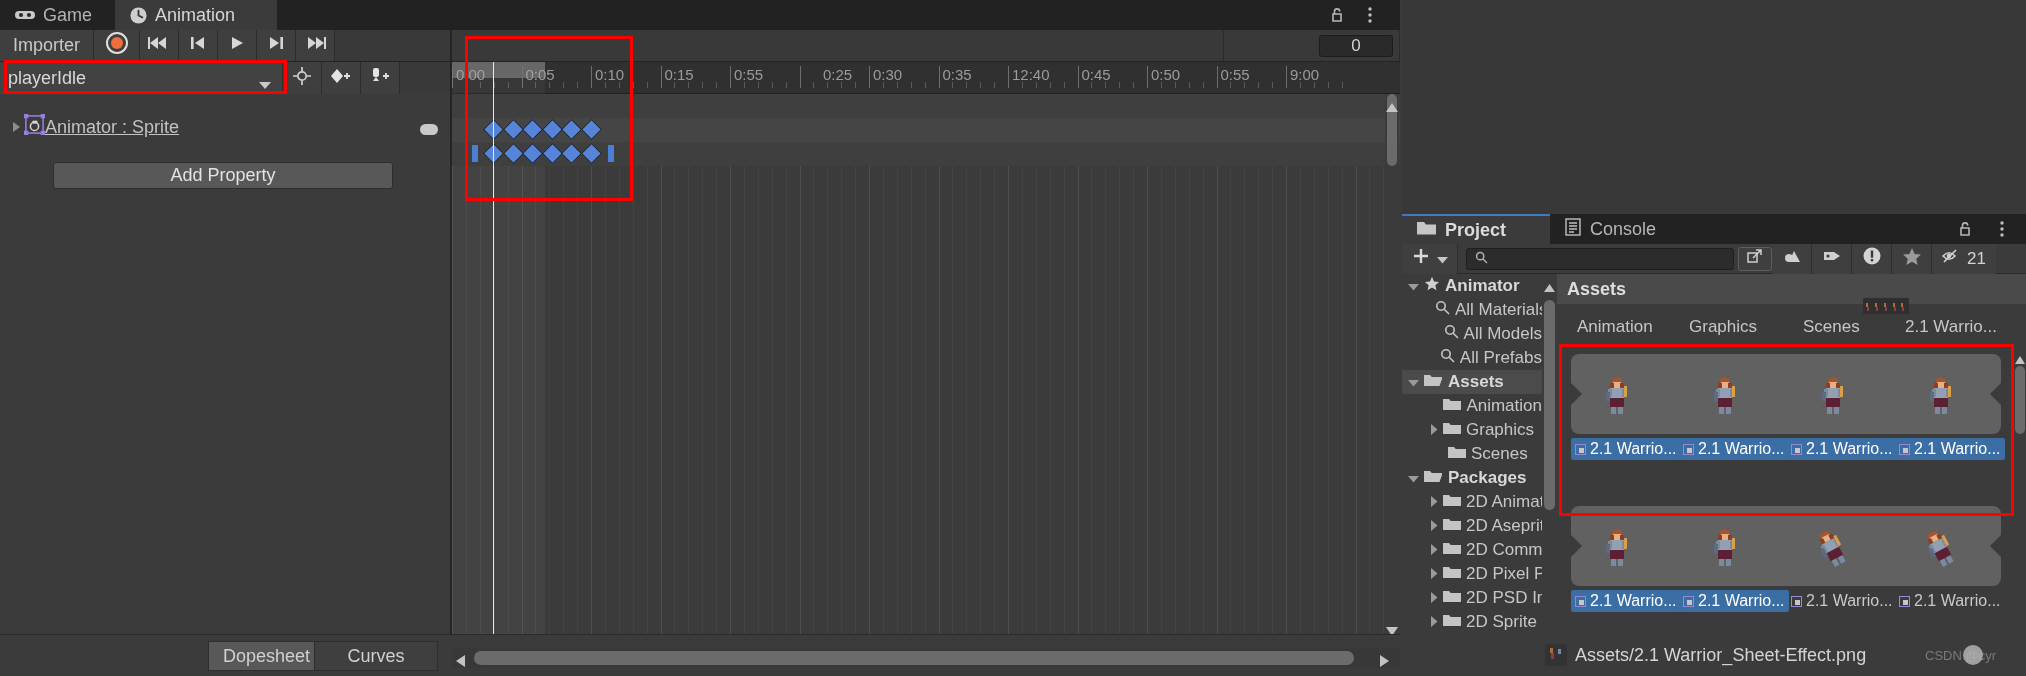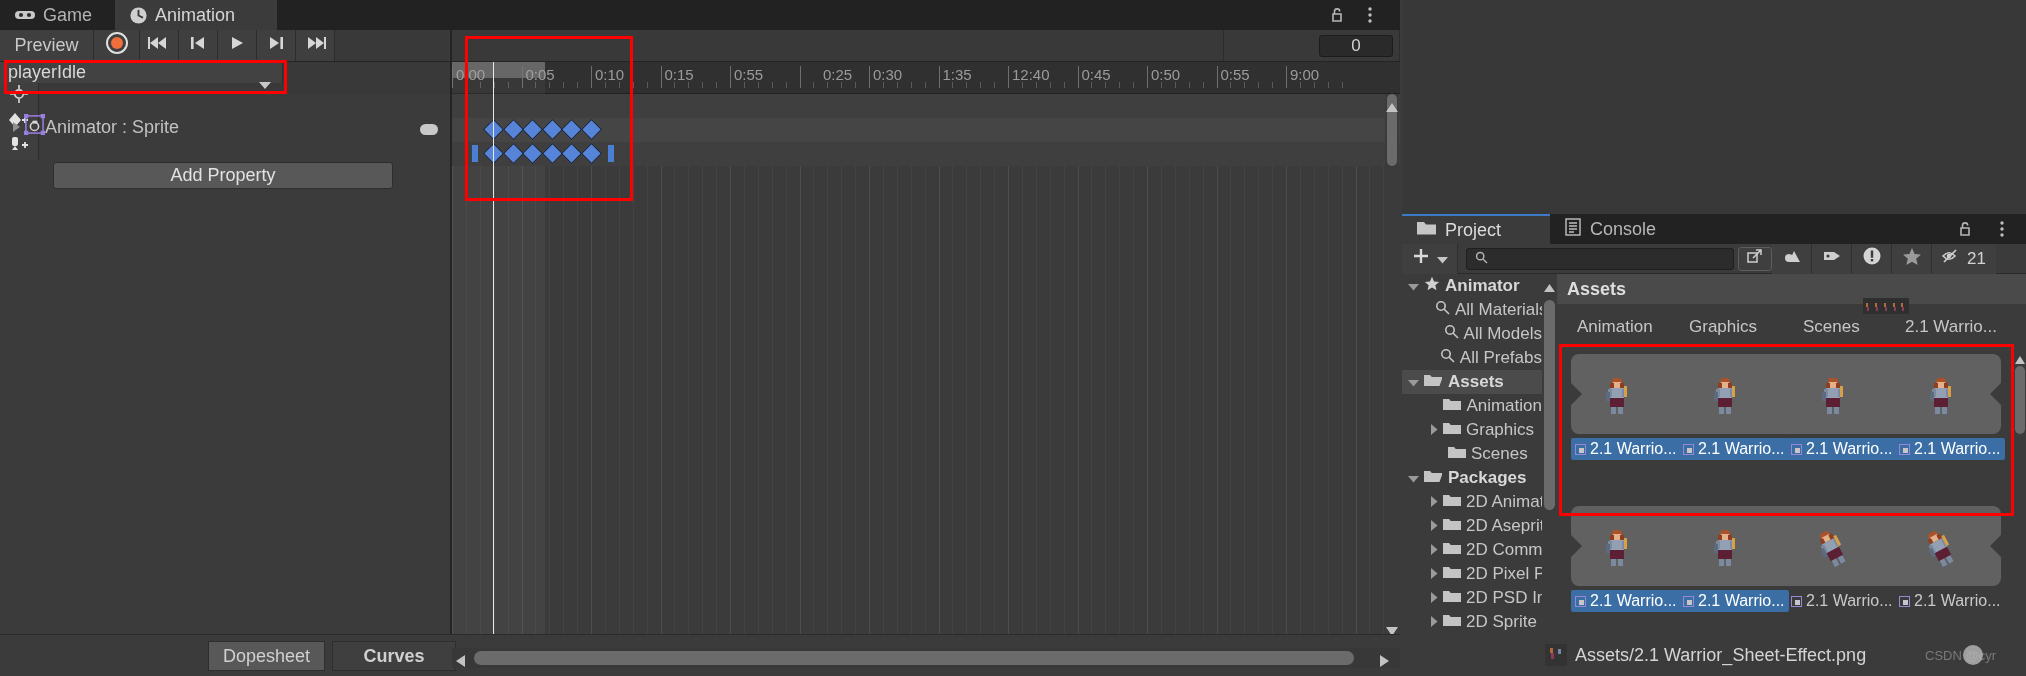--- a/index.html
+++ b/index.html
@@ -30,29 +30,29 @@
             border-right:1px solid #2c2c2c; background:#3f3f3f; }
   .tb-preview { width:94px; background:#3f3f3f; font-size:18px; color:#c9c9c9; }
   .tb-rec { width:46px; }
   .tb-field { flex:0 0 auto; width:176px; display:flex; align-items:center; justify-content:flex-end;
               background:#393939; border-right:1px solid #2c2c2c; padding-right:6px;}
   .frame-box { width:74px; height:22px; background:#2a2a2a; border:1px solid #1c1c1c; border-radius:3px;
                display:flex; align-items:center; justify-content:center; color:#d2d2d2; font-size:17px; }
   .tb-spacer { flex:1 1 auto; background:#393939; border-right:1px solid #2c2c2c;}
 
   .namerow { position:absolute; left:0; top:62px; width:450px; height:32px;
-             background:#393939; display:flex; align-items:stretch;flex-direction:column; }
+             background:#393939; display:flex; align-items:stretch; }
   .clip-select { position:relative; width:283px; height:32px; background:#424242;
                  display:flex; align-items:center; padding-left:8px; border-right:1px solid #2c2c2c;}
   .clip-select .cname { font-size:18px; color:#d8d8d8; }
   .clip-select .caret { position:absolute; right:10px; top:12px; }
   .icon-btn { width:39px; border-right:1px solid #2c2c2c; background:#3f3f3f;
               display:flex; align-items:center; justify-content:center; }
 
-  .proprow { position:absolute; left:0; top:112px; width:450px; height:30px; display:flex; align-items:center; padding-left:8px;}
+  .proprow { position:absolute; left:0; top:112px; width:450px; height:30px; display:flex; align-items:center; padding-left:8px;text-decoration:underline;}
   .foldout { width:16px; height:16px; display:flex; align-items:center; justify-content:center; }
   .prop-label { font-size:18px; color:#c2c2c2; }
   .dot-toggle { position:absolute; left:420px; top:124px; width:18px; height:11px;
                 background:#c9c9c9; border-radius:6px; }
 
   .addprop { position:absolute; left:53px; top:162px; width:340px; height:27px; background:#585858;
              border:1px solid #2e2e2e; border-radius:3px; display:flex; align-items:center;
              justify-content:center; color:#e2e2e2; font-size:18px;text-align:center; }
 
   .leftpane-bg { position:absolute; left:0; top:94px; width:450px; height:540px; background:#3b3b3b; }
@@ -93,21 +93,21 @@
   .hscroll .thumb { position:absolute; left:22px; top:3px; width:880px; height:14px; background:#6b6b6b; border-radius:7px;}
   .hs-left { position:absolute; left:456px; top:651px; }
   .hs-right { position:absolute; left:1380px; top:651px; }
 
   
   .right-blank { position:absolute; left:1402px; top:0; width:624px; height:214px; background:#383838; }
   .proj-window { position:absolute; left:1402px; top:214px; width:624px; height:462px; background:#3b3b3b; }
   .proj-tabstrip { position:absolute; left:0; top:0; width:624px; height:30px; background:#222222; }
   .ptab { position:absolute; top:0; height:30px; display:flex; align-items:center; gap:8px; padding:0 14px;
           font-size:18px; color:#b6b6b6; }
-  .ptab.active { background:#3b3b3b; color:#dcdcdc; border-top:2px solid #3b7ac4; }
+  .ptab.active { background:#3b3b3b; color:#dcdcdc; border-top:2px solid #3b7ac4;font-weight:bold; }
 
   .proj-toolbar { position:absolute; left:0; top:30px; width:624px; height:30px;
                   background:#3b3b3b; border-bottom:1px solid #2a2a2a; display:flex; align-items:center; }
   .pt-btn { height:30px; display:flex; align-items:center; justify-content:center;
             border-right:1px solid #2e2e2e; background:#3f3f3f; }
   .searchbox { position:relative; height:22px; background:#2c2c2c; border:1px solid #1f1f1f;
                border-radius:3px; display:flex; align-items:center; padding-left:8px; }
 
   .tree { position:absolute; left:0; top:60px; width:140px; height:402px; background:#3b3b3b; }
   .tree-row { height:24px; display:flex; align-items:center; gap:5px; font-size:17px; color:#c6c6c6;
@@ -184,21 +184,21 @@
         <svg width="20" height="22" viewBox="0 0 20 22">
             <circle cx="10" cy="5" r="1.7" fill="#c0c0c0"></circle>
             <circle cx="10" cy="11" r="1.7" fill="#c0c0c0"></circle>
             <circle cx="10" cy="17" r="1.7" fill="#c0c0c0"></circle>
           </svg>
       </span>
     </div>
 
     <div class="toolbar">
       <div class="tb-btn tb-preview">
-        <span>Preview</span>
+        <span>Importer</span>
       </div>
       <div class="tb-btn tb-rec">
         <span>
           <svg width="26" height="26" viewBox="0 0 26 26">
               <circle cx="13" cy="13" r="10" fill="none" stroke="#e0e0e0" stroke-width="2"></circle>
               <circle cx="13" cy="13" r="6" fill="#f06d3c"></circle>
             </svg>
         </span>
       </div>
       <div class="tb-btn">
@@ -351,21 +351,21 @@
             <div class="smark" style="left:375.3px"></div>
             <div class="smark" style="left:389.2px"></div>
             <div class="smark" style="left:403.1px"></div>
             <div class="tmark" style="left:417px"></div>
             <div class="tick" style="left:421px">0:30</div>
             <div class="smark" style="left:430.9px"></div>
             <div class="smark" style="left:444.8px"></div>
             <div class="smark" style="left:458.7px"></div>
             <div class="smark" style="left:472.6px"></div>
             <div class="tmark" style="left:486.5px"></div>
-            <div class="tick" style="left:490.5px">1:35</div>
+            <div class="tick" style="left:490.5px">0:35</div>
             <div class="smark" style="left:500.4px"></div>
             <div class="smark" style="left:514.3px"></div>
             <div class="smark" style="left:528.2px"></div>
             <div class="smark" style="left:542.1px"></div>
             <div class="tmark" style="left:556px"></div>
             <div class="tick" style="left:560px">12:40</div>
             <div class="smark" style="left:569.9px"></div>
             <div class="smark" style="left:583.8px"></div>
             <div class="smark" style="left:597.7px"></div>
             <div class="smark" style="left:611.6px"></div>
@@ -504,21 +504,21 @@
     <span class="vsc-dn">
       <svg width="12" height="9" viewBox="0 0 12 9">
           <path d="M6 9 L0 0 L12 0 z" fill="#c3c3c3"></path>
         </svg>
     </span>
 
     <div class="anim-bottom"></div>
     <div class="sheet-tab active" style="left:208px;width:117px;">
       <span>Dopesheet</span>
     </div>
-    <div class="sheet-tab idle" style="left:332px;width:124px;font-weight:bold;">
+    <div class="sheet-tab idle" style="left:314px;width:124px;">
       <span>Curves</span>
     </div>
     <div class="hscroll">
       <div class="thumb"></div>
     </div>
     <span class="hs-left">
       <svg width="9" height="12" viewBox="0 0 9 12">
           <path d="M0 6 L9 0 L9 12 z" fill="#c3c3c3"></path>
         </svg>
     </span>

